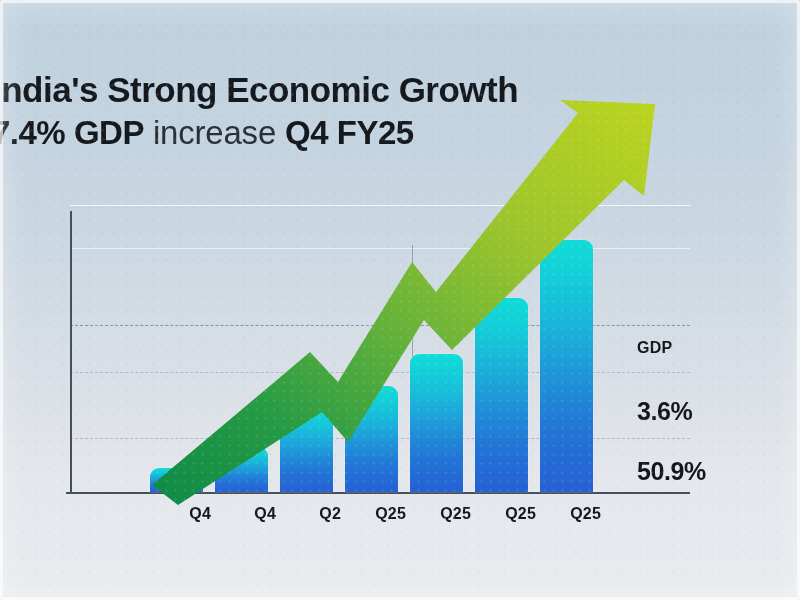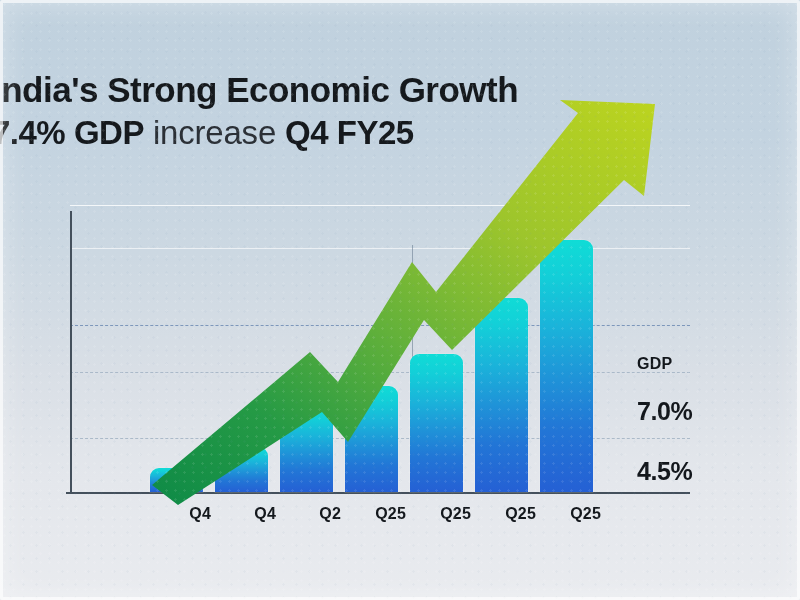--- a/index.html
+++ b/index.html
@@ -163,21 +163,21 @@
   }
 
   
   .side-label {
     position: absolute;
     color: #13171c;
     font-weight: 700;
     z-index: 20;
     white-space: nowrap;
   }
-  #lbl-gdp   { left: 637px; top: 339px; font-size: 16px; letter-spacing: 0.2px; margin-top: 16px; }
+  #lbl-gdp   { left: 637px; top: 339px; font-size: 16px; letter-spacing: 0.2px; }
   #lbl-v1    { left: 637px; top: 397px; font-size: 25px; letter-spacing: -0.4px; }
   #lbl-v2    { left: 637px; top: 457px; font-size: 25px; letter-spacing: -0.4px; }
 
   
   .xlabel {
     position: absolute;
     top: 505px;
     width: 70px;
     text-align: right;
     font-size: 16px;
@@ -250,22 +250,22 @@
         L 624,180
         L 452,350
         L 424,320
         L 348,442
         L 322,412
         L 178,505
         Z" fill="url(#arrowGrad)"></path>
   </svg>
 
   <div class="side-label" id="lbl-gdp">GDP</div>
-  <div class="side-label" id="lbl-v1">7.0%</div>
-  <div class="side-label" id="lbl-v2">4.5%</div>
+  <div class="side-label" id="lbl-v1">3.6%</div>
+  <div class="side-label" id="lbl-v2">50.9%</div>
 
   <div id="headline">
     <div class="title-line1">India's Strong Economic Growth</div>
     <div class="title-line2">
       <span class="t-bold">7.4% GDP</span><span class="t-sp"></span><span class="t-light">increase</span><span class="t-sp"></span><span class="t-bold">Q4 FY25</span>
     </div>
   </div>
 
   <div id="noise"></div>
   <div id="poster-vignette"></div>

